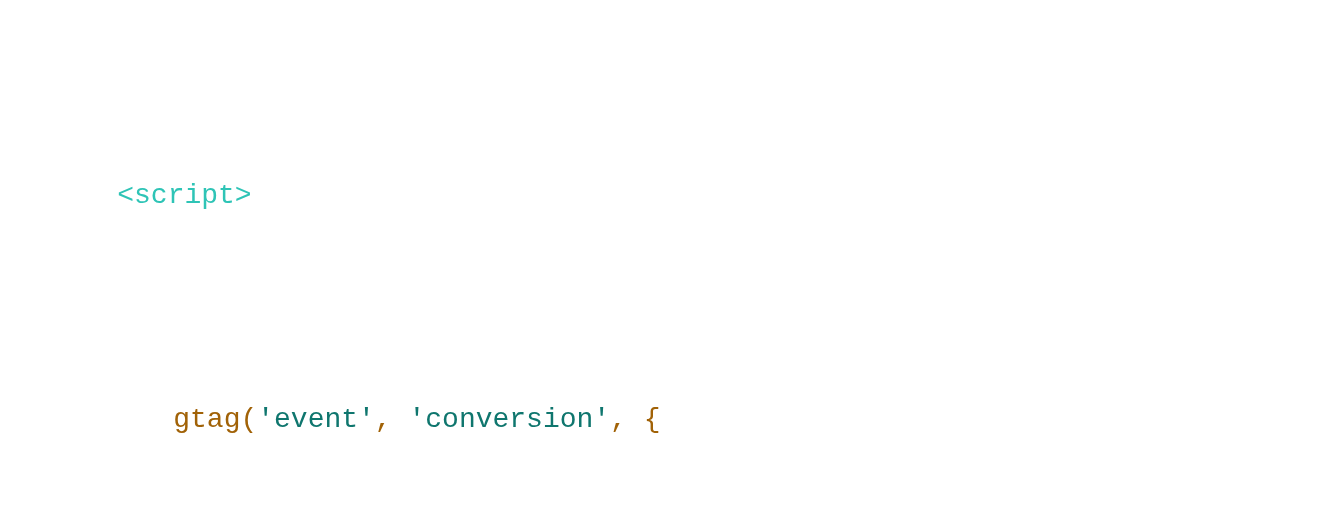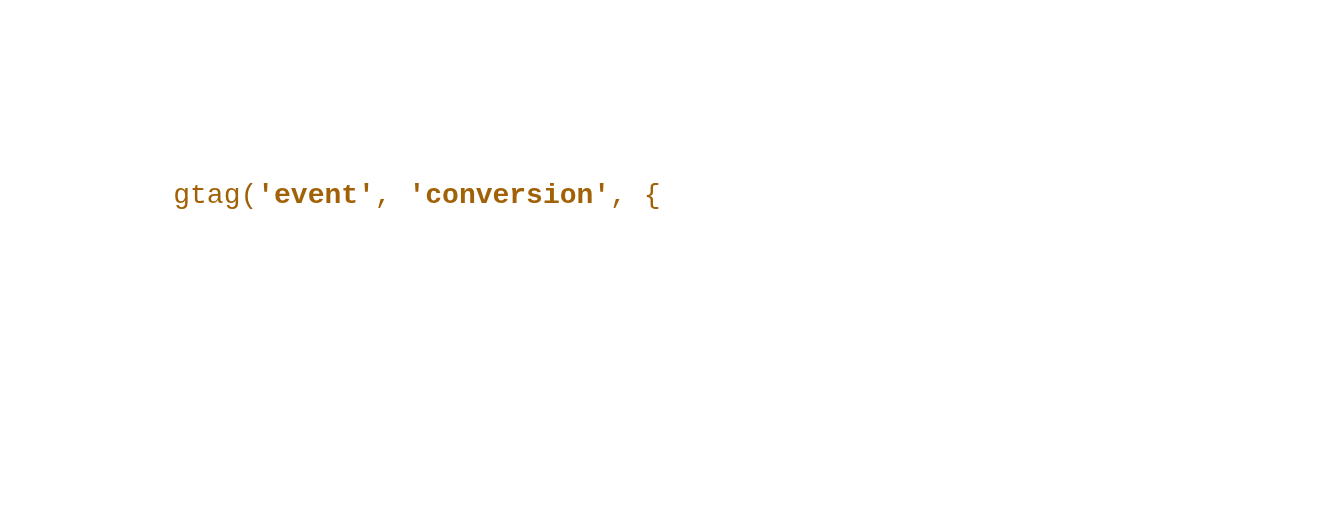--- a/index.html
+++ b/index.html
@@ -21,42 +21,44 @@
     .code-block {
       display: block;
       white-space: pre;
     }
 
     .tag {
       color: #2ec4b6;
     }
 
     .key {
-      color: #a16207;
-      font-weight: bold;
+      color: #0f766e;
     }
 
     .punctuation {
       color: #a16207;
     }
 
     .indent1 {
       display: inline-block;
       width: 2em;
     }
 
     .line {
       display: block;
     }
   </style>
 </head>
 <body>
 
 <div class="code-block">
   <span class="line">
+    <span class="tag">&lt;script&gt;</span>
+  </span>
+  <span class="line">
     <span class="indent1"></span><span class="punctuation">gtag(</span><span class="key">'event'</span><span class="punctuation">, </span><span class="key">'conversion'</span><span class="punctuation">, {</span>
   </span>
   
   
   
   
   
   
 </div>
 

